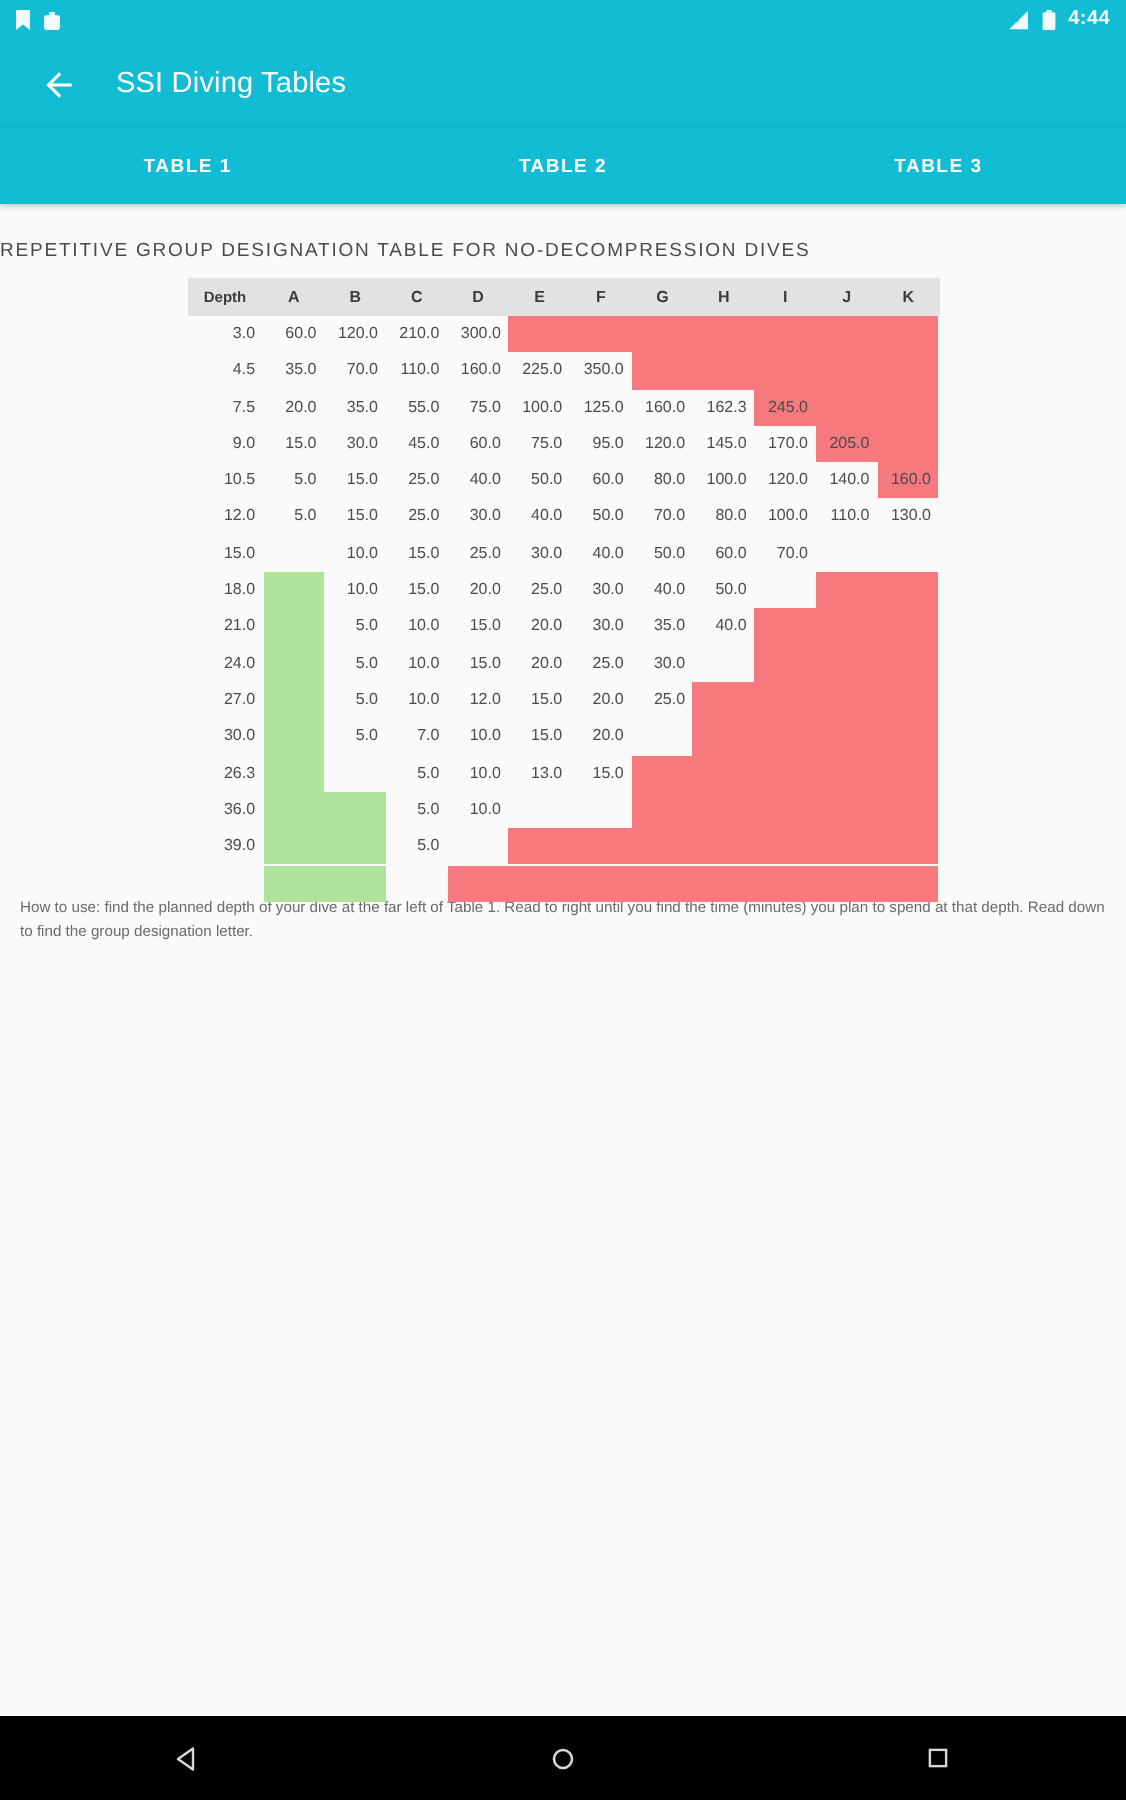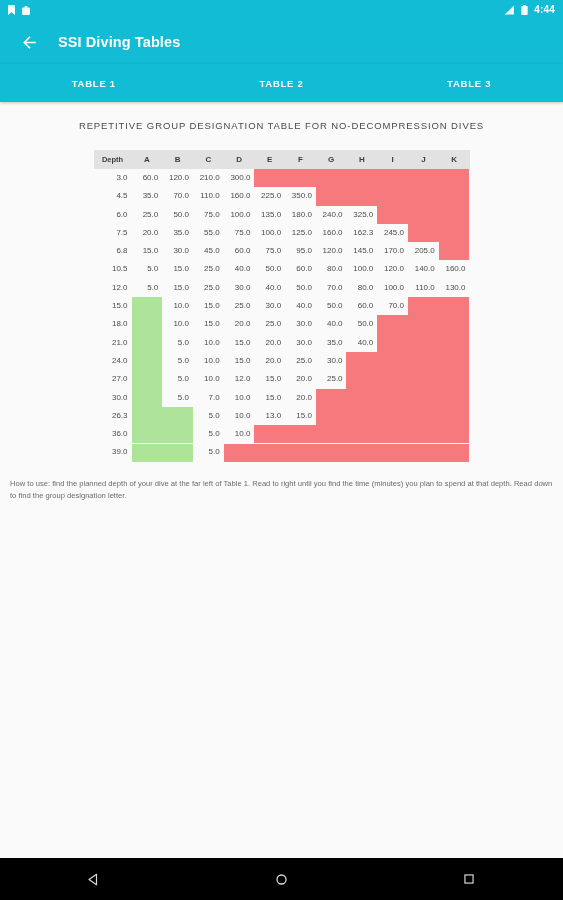--- a/index.html
+++ b/index.html
@@ -62,21 +62,21 @@
   .back-btn {
     width: 26px; height: 26px;
     display: flex; align-items: center; justify-content: center;
     cursor: pointer;
     flex: 0 0 auto;
   }
   .back-btn svg { display: block; }
   .app-title {
     color: #ffffff;
     font-size: 14.5px;
-    font-weight: bold;
+    font-weight: normal;
     margin-left: 16px;
     letter-spacing: .1px;
     white-space: nowrap;
   }
 
   
   .tab-bar {
     height: 38px;
     background: #11BCD4;
     display: flex;
@@ -107,22 +107,21 @@
 
   
   .content {
     flex: 1 1 auto;
     background: #fafafa;
     overflow: hidden;
     position: relative;
   }
 
   .table-title {
-    margin: 18px 0 19px 0;
-    text-align: center;
+    margin: 18px 0 8px 0;
     font-size: 9.5px;
     color: #4a4a4a;
     letter-spacing: .9px;
     white-space: nowrap;
   }
 
   .table-wrap {
     width: 376px;
     margin: 0 auto;
     position: relative;
@@ -340,49 +339,35 @@
               <td>160.0</td>
               <td>225.0</td>
               <td>350.0</td>
               <td class="empty"></td>
               <td class="empty"></td>
               <td class="empty"></td>
               <td class="empty"></td>
               <td class="empty"></td>
             </tr>
             <tr>
-              <td>6.0</td>
-              <td>25.0</td>
-              <td>50.0</td>
-              <td>75.0</td>
-              <td>100.0</td>
-              <td>135.0</td>
-              <td>180.0</td>
-              <td>240.0</td>
-              <td>325.0</td>
-              <td class="empty"></td>
-              <td class="empty"></td>
-              <td class="empty"></td>
-            </tr>
-            <tr>
               <td>7.5</td>
               <td>20.0</td>
               <td>35.0</td>
               <td>55.0</td>
               <td>75.0</td>
               <td>100.0</td>
               <td>125.0</td>
               <td>160.0</td>
               <td>162.3</td>
               <td>245.0</td>
               <td class="empty"></td>
               <td class="empty"></td>
             </tr>
             <tr>
-              <td>6.8</td>
+              <td>9.0</td>
               <td>15.0</td>
               <td>30.0</td>
               <td>45.0</td>
               <td>60.0</td>
               <td>75.0</td>
               <td>95.0</td>
               <td>120.0</td>
               <td>145.0</td>
               <td>170.0</td>
               <td>205.0</td>

